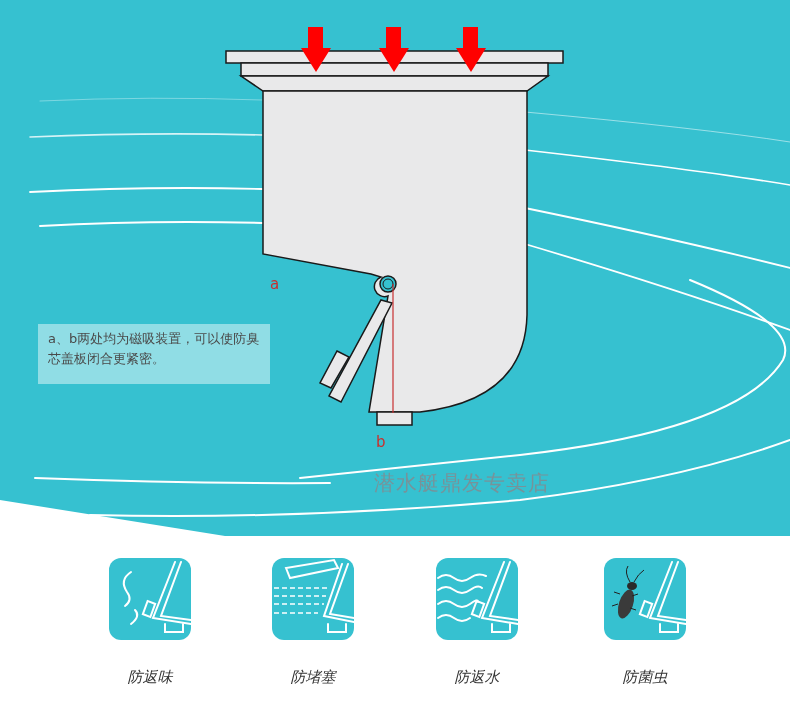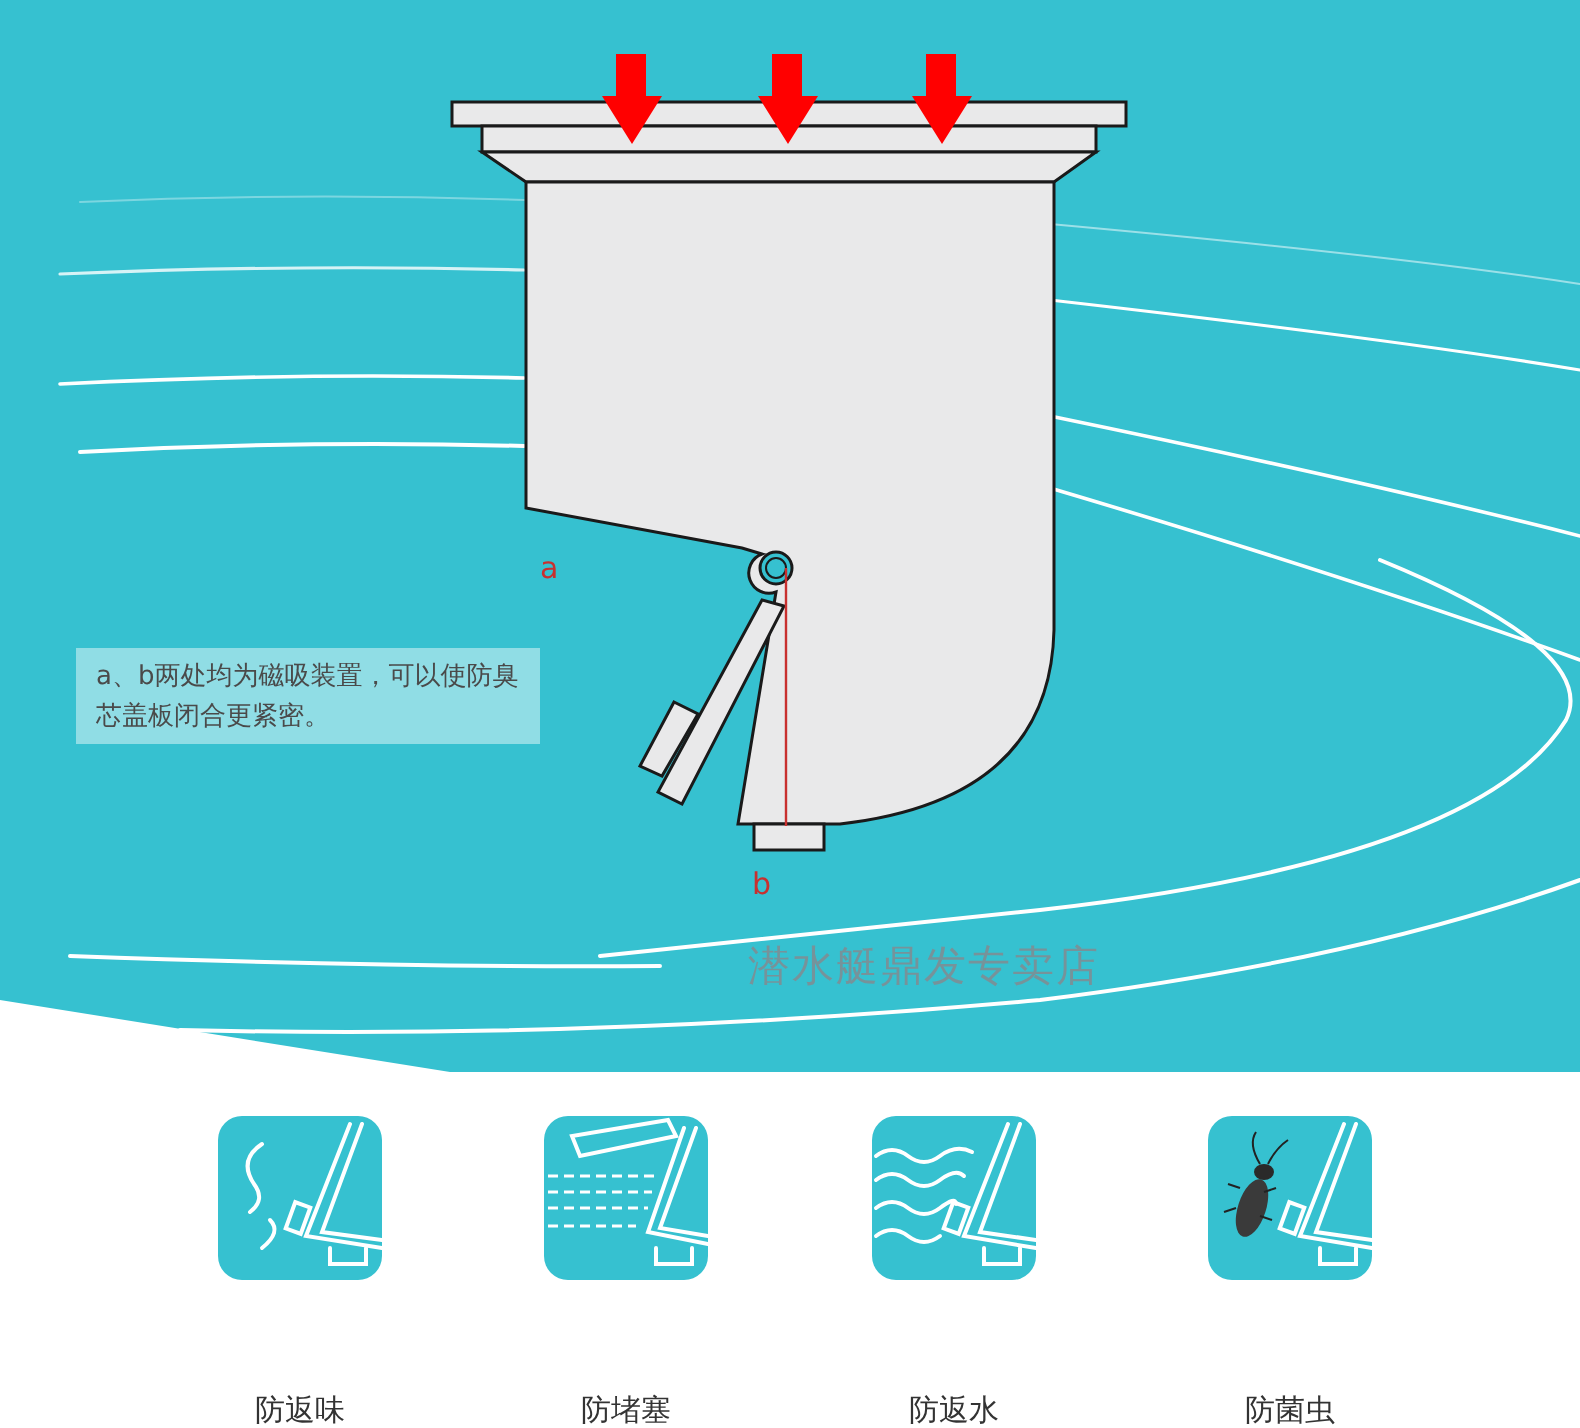--- a/index.html
+++ b/index.html
@@ -3,29 +3,29 @@
   <meta charset="utf-8">
   <style>
     html, body { margin: 0; padding: 0; background: #ffffff; }
     body { width: 790px; height: 714px; position: relative; overflow: hidden;
            font-family: "DejaVu Sans", "Liberation Sans", sans-serif; }
     .hero { position: absolute; left: 0; top: 0; width: 790px; height: 540px; }
     .hero svg { display: block; }
     .label-a, .label-b { position: absolute; color: #c8302f; font-size: 15px; line-height: 1; }
     .label-a { left: 270px; top: 277px; }
     .label-b { left: 376px; top: 435px; }
-    .note { position: absolute; left: 38px; top: 324px; width: 232px; height: 48px;
+    .note { position: absolute; left: 38px; top: 324px; width: 232px; height: 60px;
             background: rgba(255,255,255,0.45); color: #4a4a4a; font-size: 13px;
             line-height: 20px; padding: 5px 0 0 10px; box-sizing: border-box; }
     .watermark { position: absolute; left: 330px; top: 469px; color: #7d8f95;
                  font-size: 21px; letter-spacing: 1px; opacity: 0.9; margin-left: 44px; }
     .features { position: absolute; left: 0; top: 540px; width: 790px; height: 174px; }
     .feature { position: absolute; top: 18px; width: 110px; text-align: center; }
     .feature .tile { width: 82px; height: 82px; margin: 0 auto; }
-    .feature .caption { margin-top: 52px; font-size: 15px; color: #333333; }
+    .feature .caption { margin-top: 24px; font-size: 15px; color: #333333; font-style: italic; }
   </style>
 </head>
 <body>
 
 <div class="hero">
   <svg width="790" height="540" viewBox="0 0 790 540">
 
     <path d="M0 0 H790 V536 H225 L0 500 Z" fill="#36c1d0"></path>
 
     <g fill="none" stroke="#ffffff" stroke-linecap="round">

